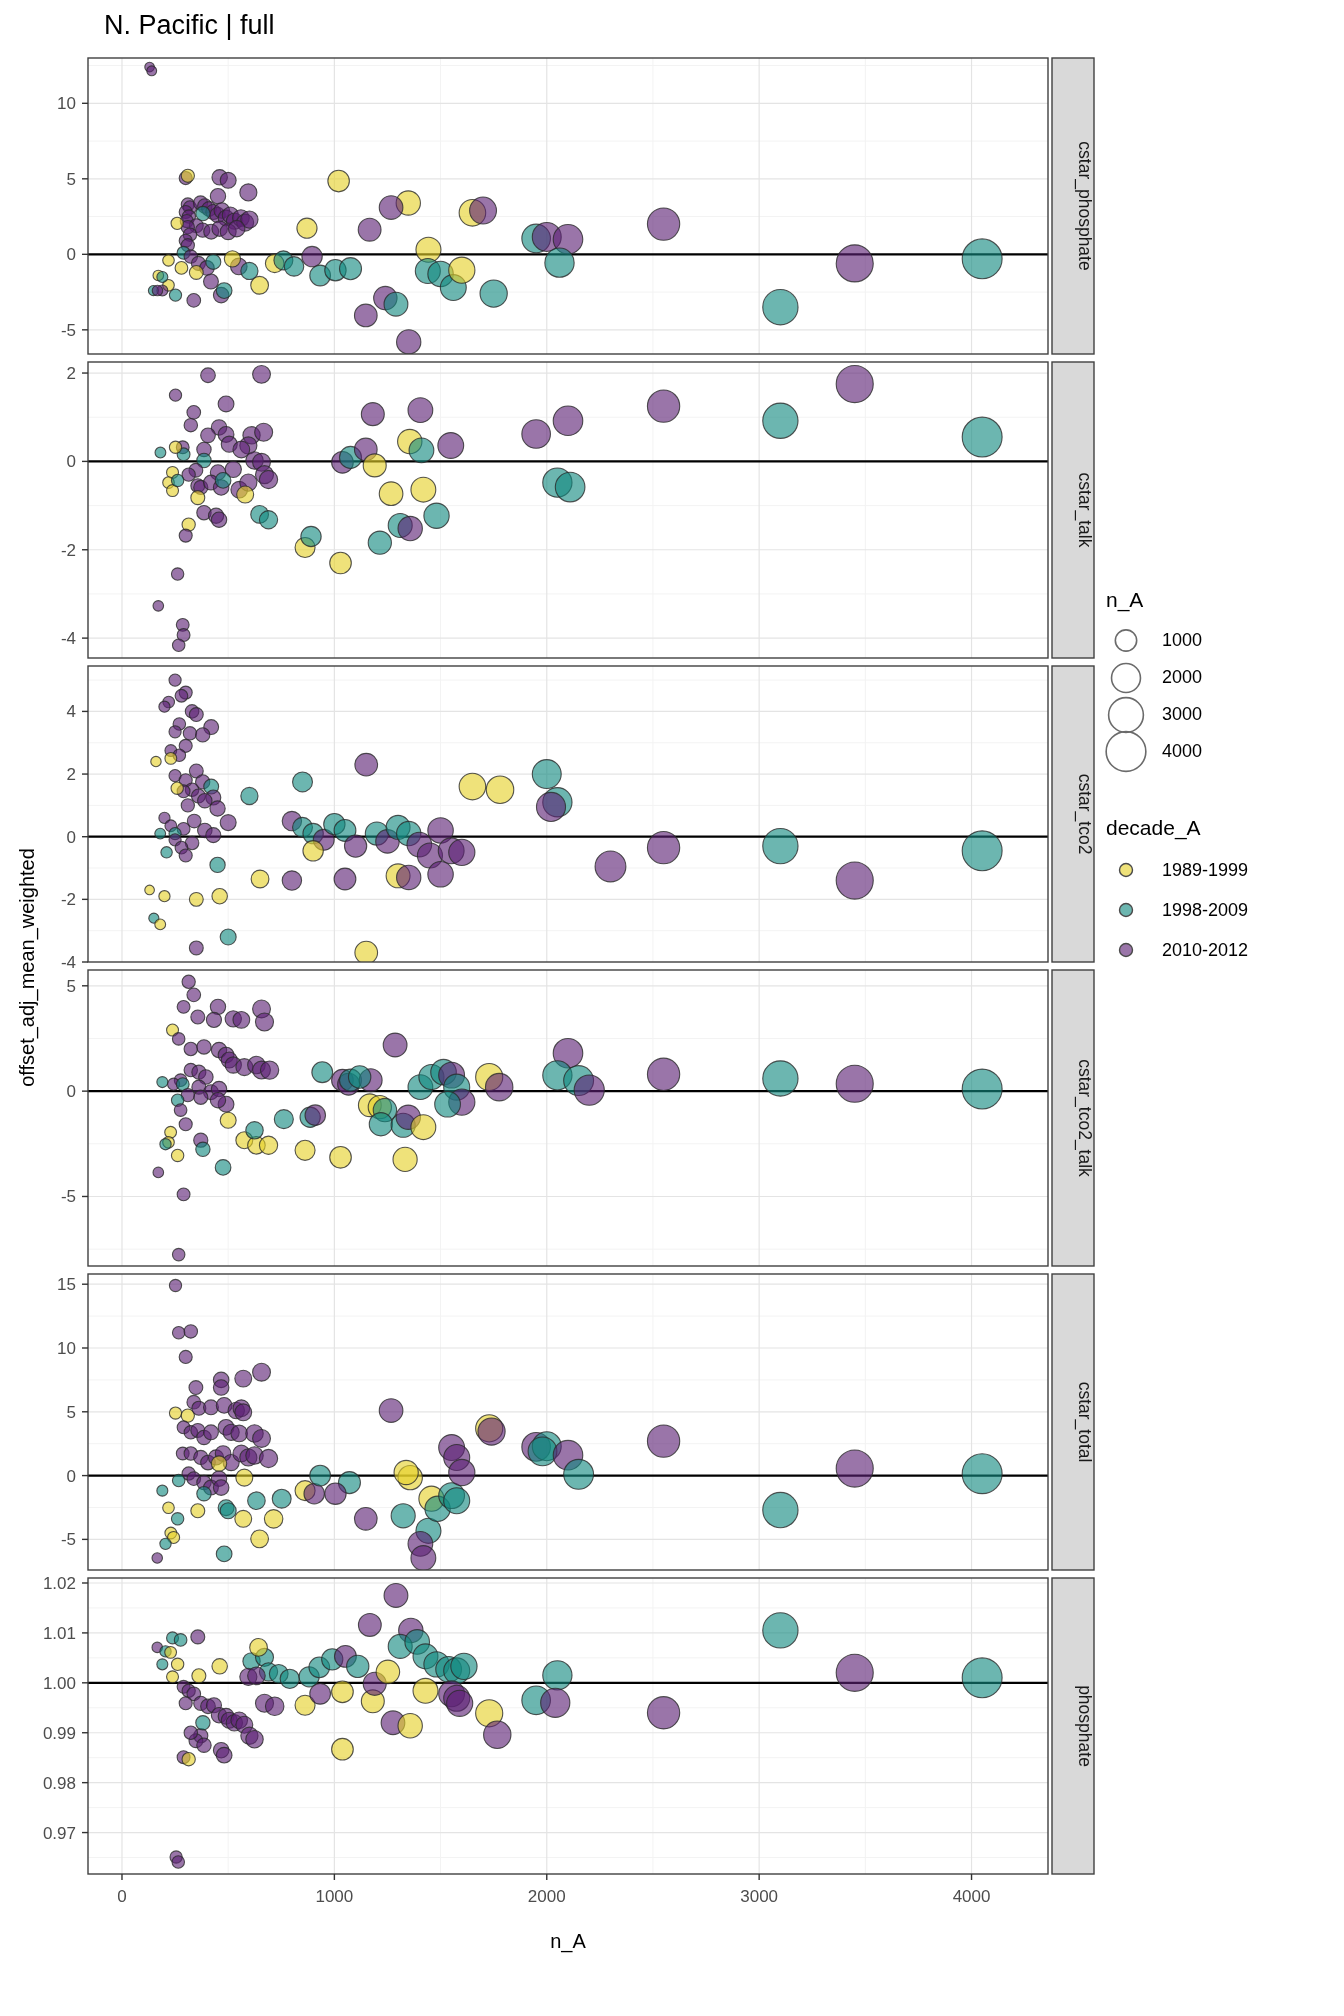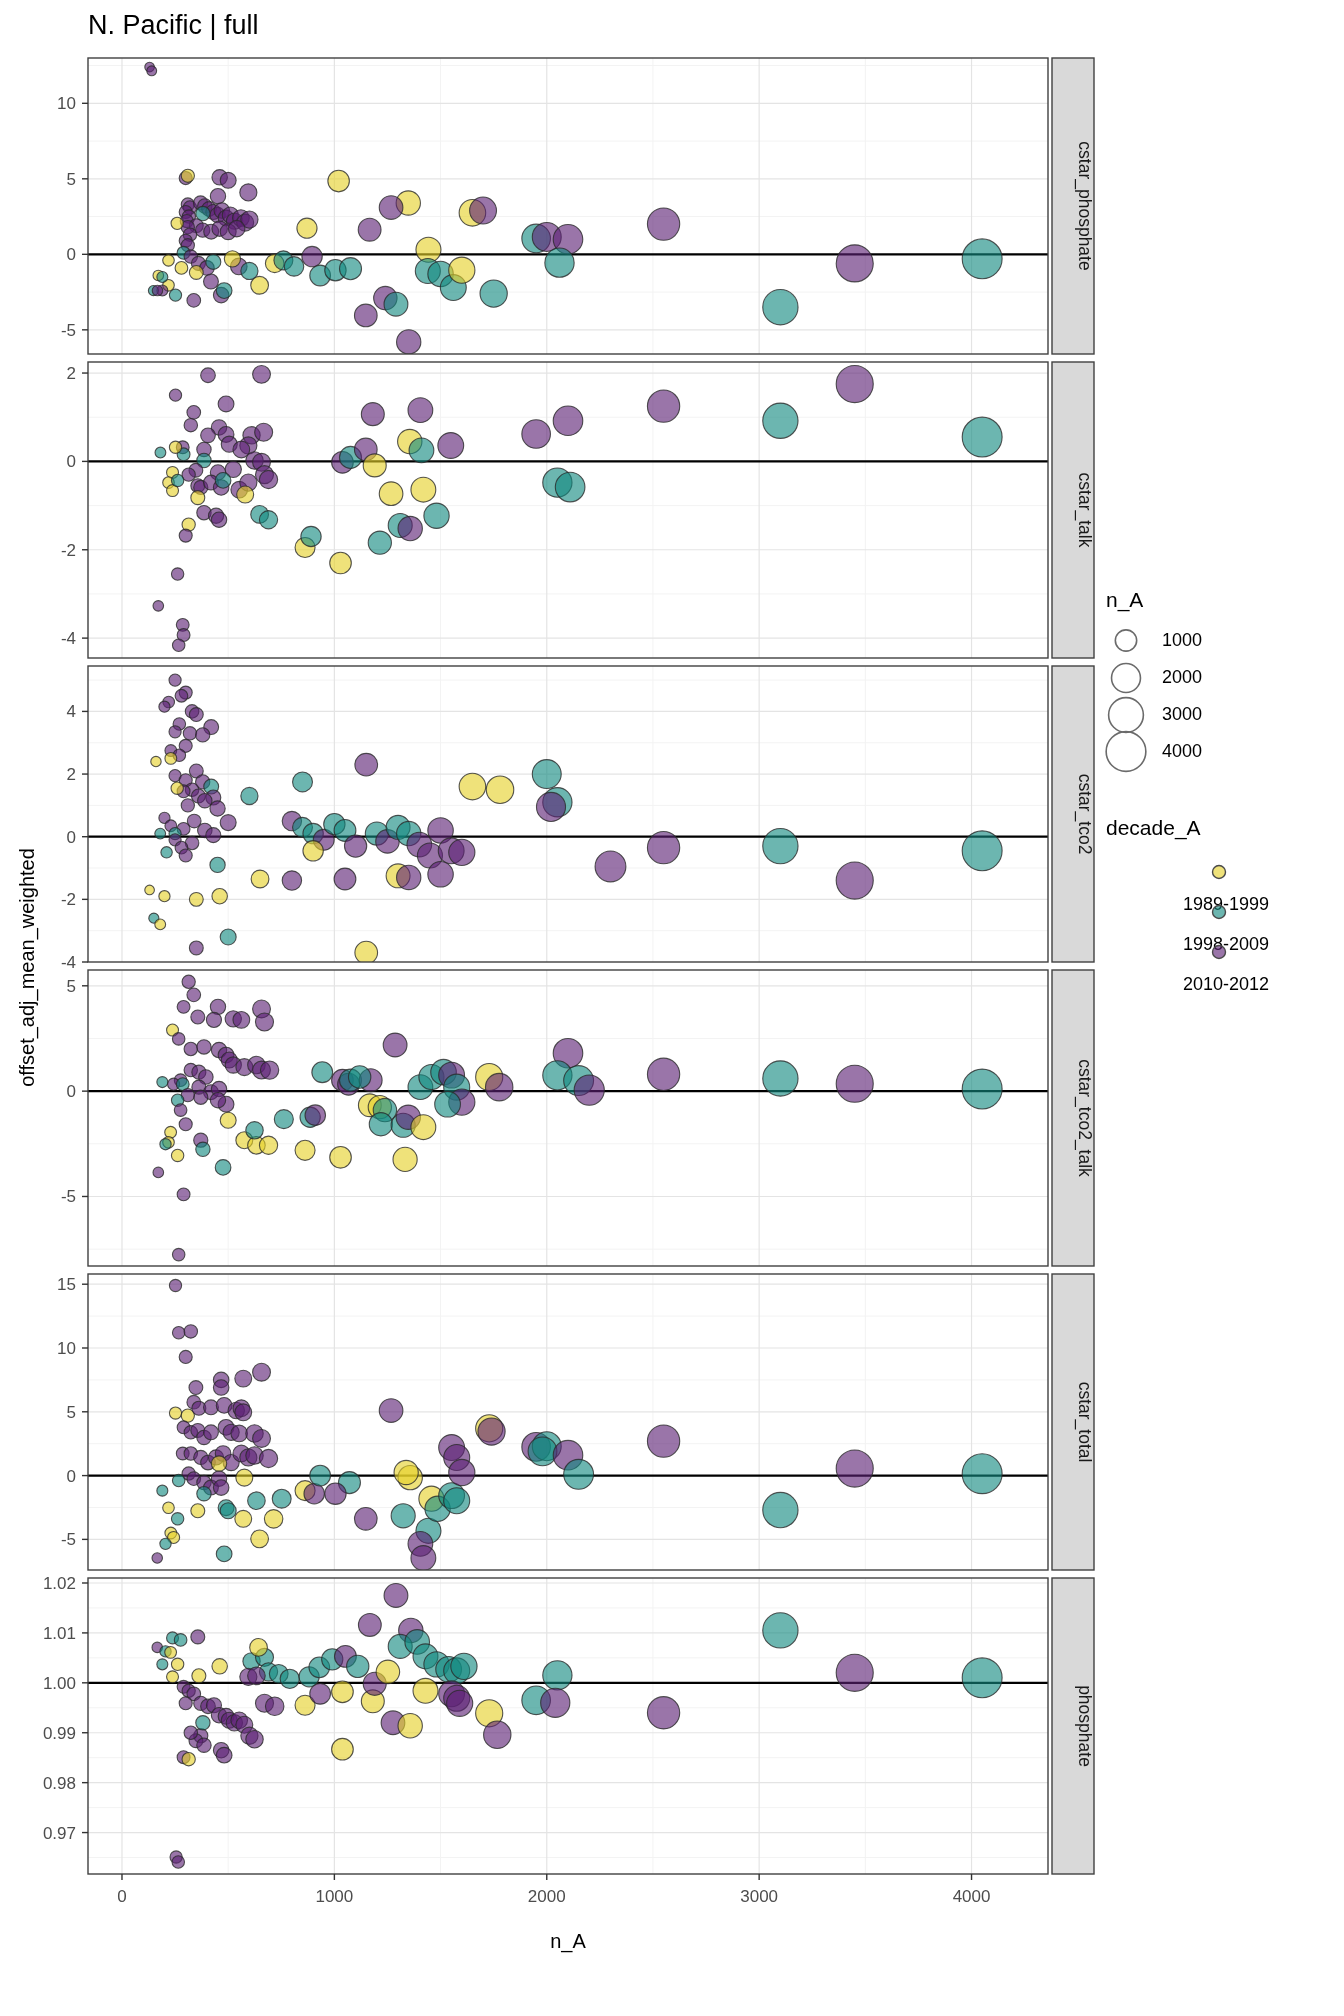--- a/index.html
+++ b/index.html
@@ -1,24 +1,24 @@
 <!DOCTYPE html>
 <html><head>
 <meta charset="utf-8">
 <style>
   html,body{margin:0;padding:0;background:#ffffff;}
   body{width:1344px;height:2016px;position:relative;font-family:"Liberation Sans",sans-serif;overflow:hidden;}
-  .title{position:absolute;left:88px;top:10px;font-size:27px;color:#000;}
+  .title{position:absolute;left:104px;top:10px;font-size:27px;color:#000;}
   .y-title{position:absolute;left:-213px;top:956px;width:480px;text-align:center;transform:rotate(-90deg);transform-origin:center;font-size:20px;color:#000;}
   .x-title{position:absolute;left:368px;top:1930px;width:400px;text-align:center;font-size:20px;color:#000;}
   #chart{position:absolute;left:0;top:0;}
   #legend{position:absolute;left:1104px;top:588px;width:230px;}
   .leg-title{font-size:21px;color:#000;margin:0 0 10px 2px;}
   .leg-row{display:flex;align-items:center;height:37px;}
-  .leg-row.color-row{height:40px;flex-direction:column;}
+  .leg-row.color-row{height:40px;}
   .leg-key{width:44px;display:flex;justify-content:center;align-items:center;flex:0 0 44px;}
   .leg-label{font-size:18px;color:#000;margin-left:14px;}
   .leg-gap{height:46px;}
 </style>
 </head>
 <body>
 
 <div>
   <div class="title">N. Pacific | full</div>
   <div class="y-title">offset_adj_mean_weighted</div>

